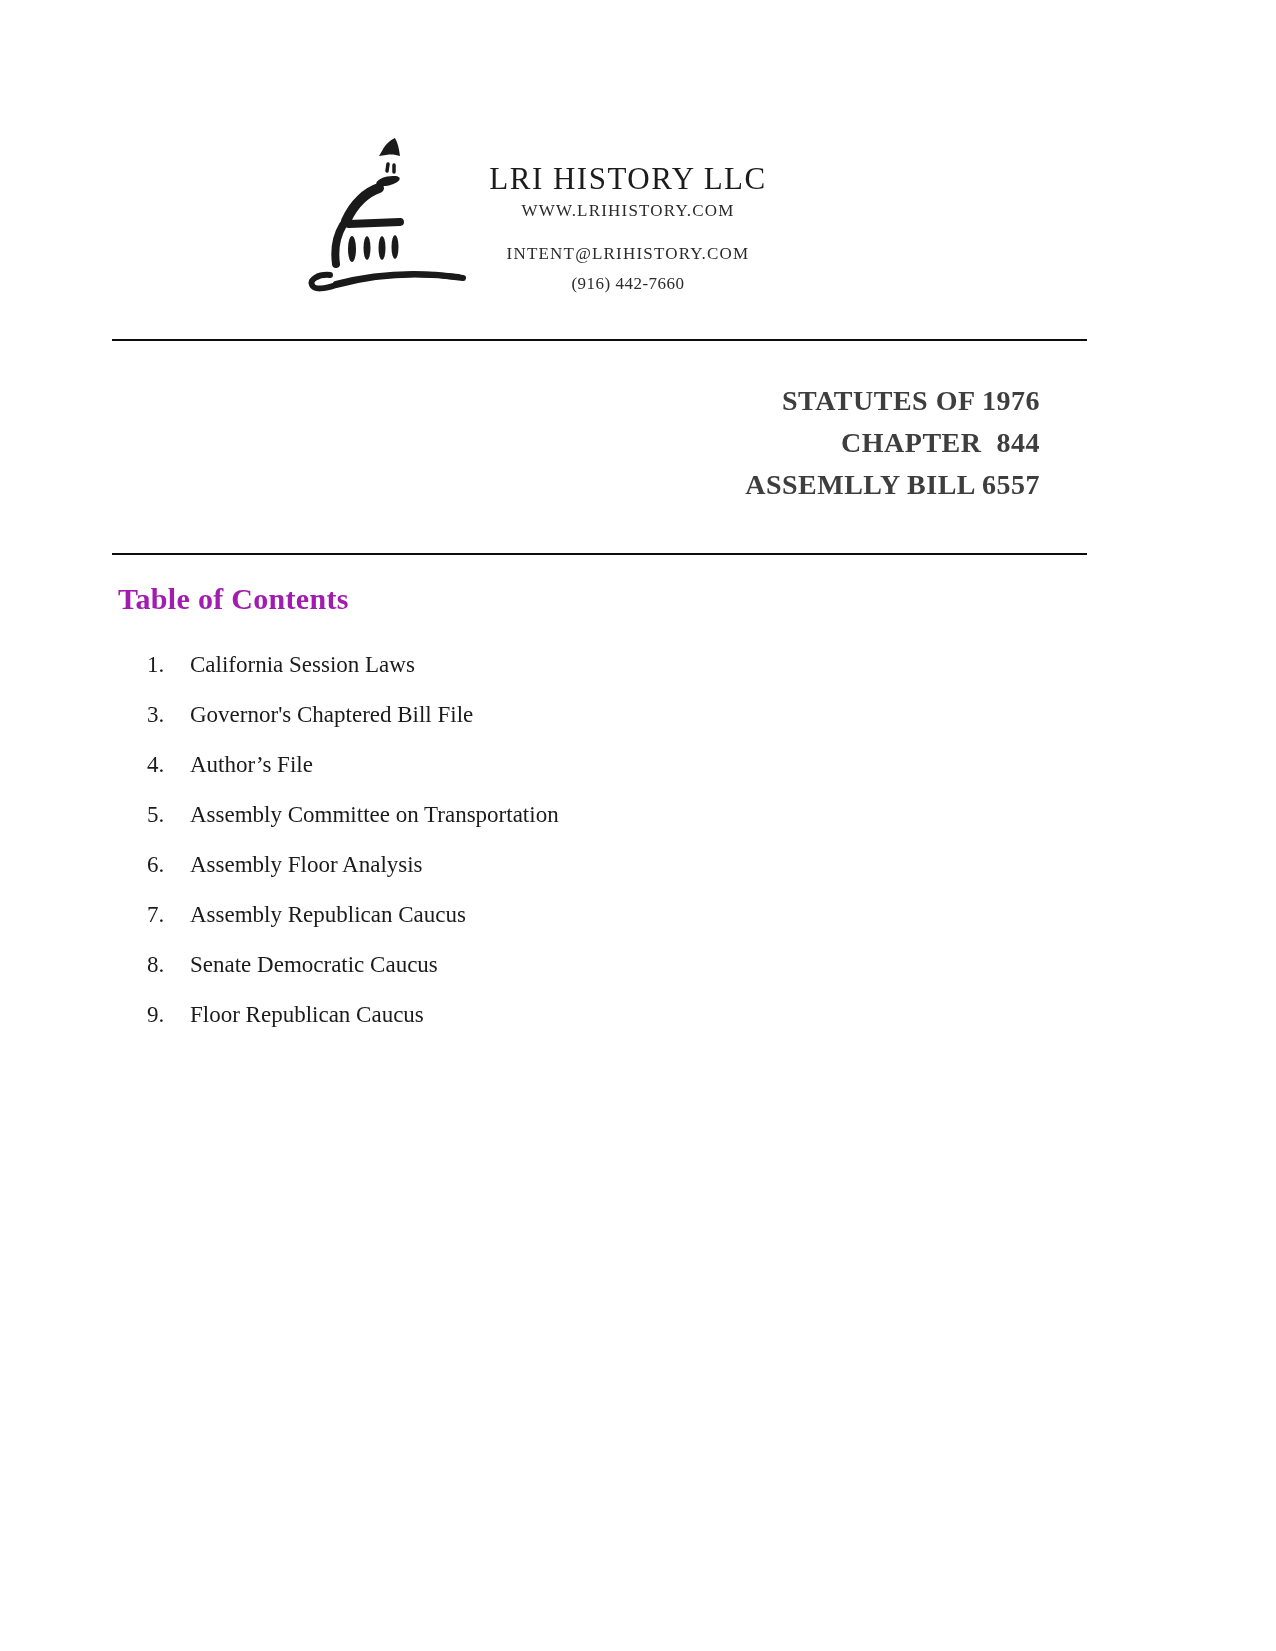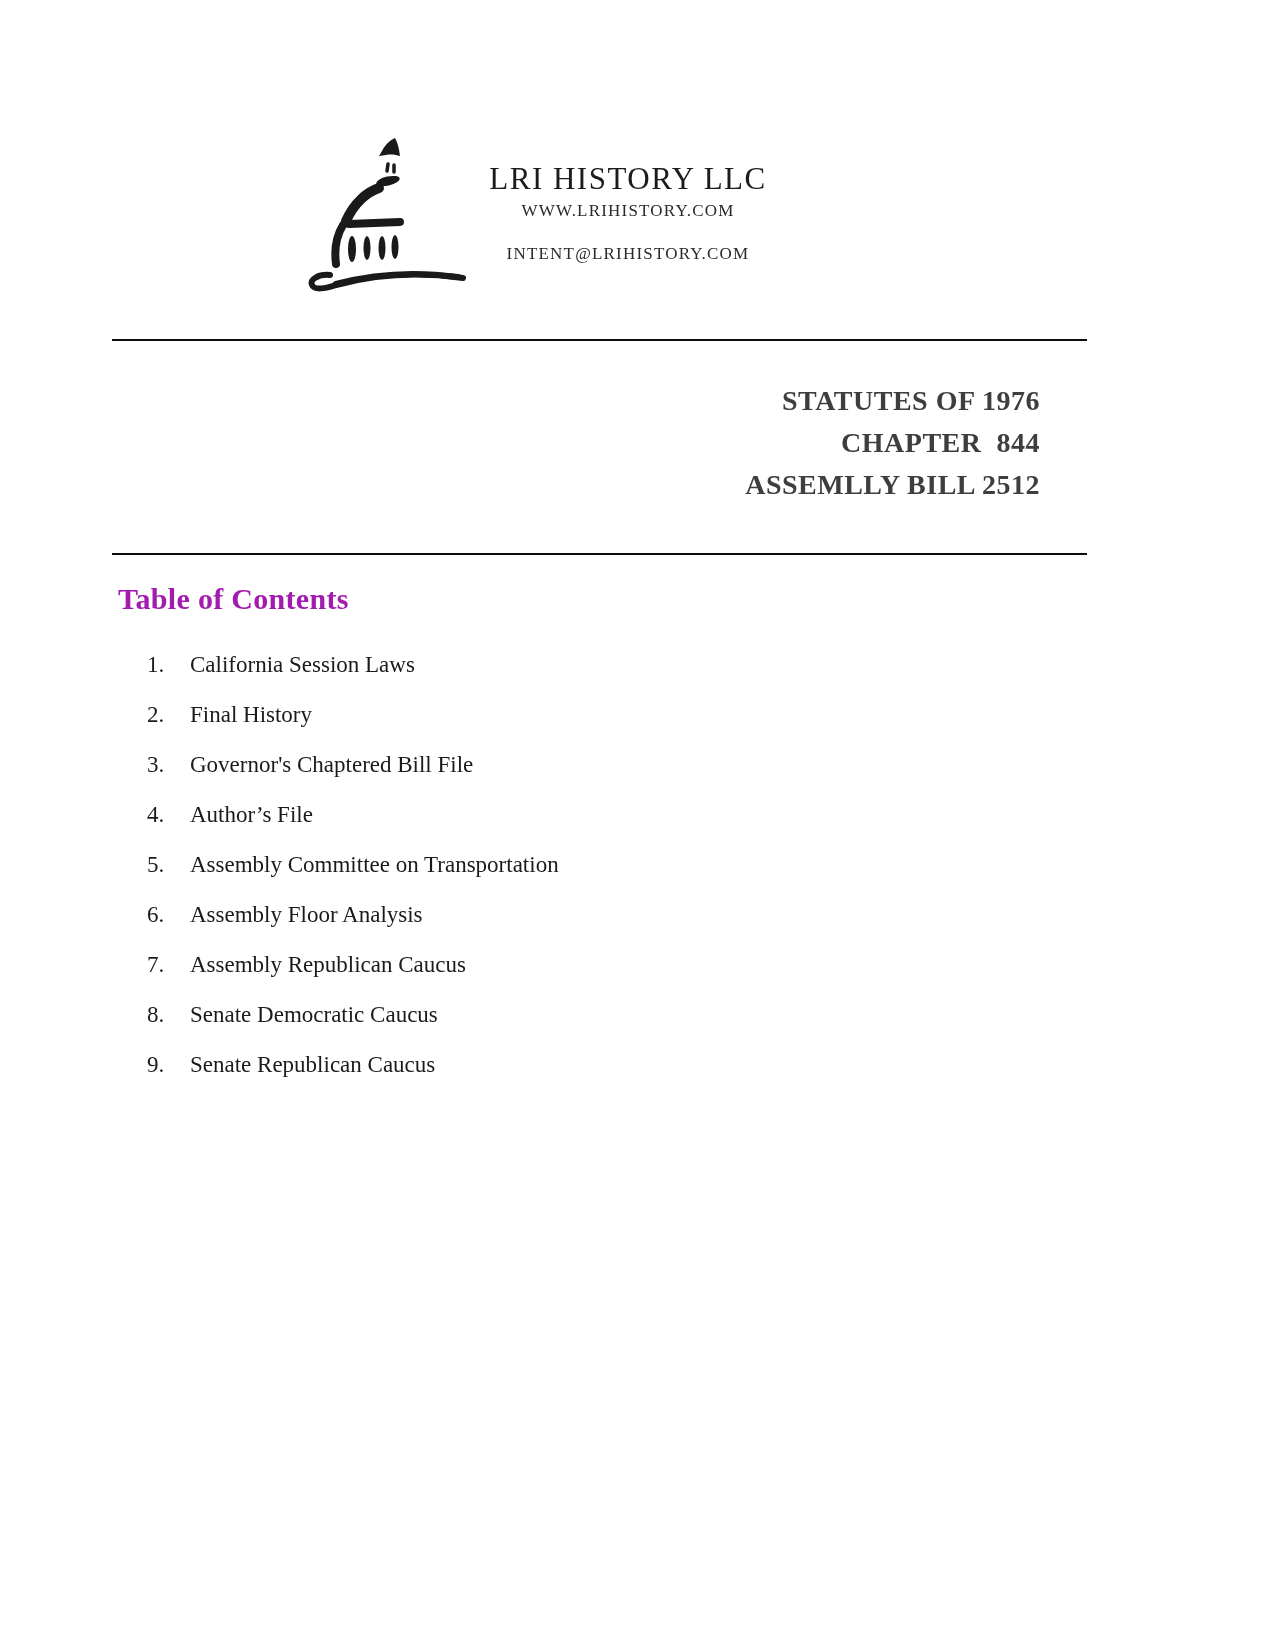--- a/index.html
+++ b/index.html
@@ -137,57 +137,55 @@
         <path d="M48,151 C36,150 27,156 30,161 C32,166 43,165 54,161 C95,150 140,148 181,154" stroke-width="6"></path>
         <path d="M54,160 C95,149 138,148 176,153" stroke-width="6"></path>
       </g>
     </svg>
   </div>
 
   <div class="header-text">
     <div class="company-name">LRI HISTORY LLC</div>
     <div class="contact-line">WWW.LRIHISTORY.COM</div>
     <div class="contact-line first">INTENT@LRIHISTORY.COM</div>
+    <div class="contact-line phone">(916) 442-7660</div>
   </div>
 
   <div class="rule rule-1"></div>
   <div class="rule rule-2"></div>
 
   <div class="statutes">
     <div class="line">STATUTES OF 1976</div>
     <div class="line">CHAPTER  844</div>
-    <div class="line">ASSEMLLY BILL 2512</div>
+    <div class="line">ASSEMLLY BILL 6557</div>
   </div>
 
   <div class="toc">
     <h2 class="toc-heading">Table of Contents</h2>
     <ol class="toc-list">
       <li>
         <span class="num">1.</span><span class="label">California Session Laws</span>
-      </li>
-      <li>
-        <span class="num">2.</span><span class="label">Final History</span>
       </li>
       <li>
         <span class="num">3.</span><span class="label">Governor's Chaptered Bill File</span>
       </li>
       <li>
         <span class="num">4.</span><span class="label">Author’s File</span>
       </li>
       <li>
         <span class="num">5.</span><span class="label">Assembly Committee on Transportation</span>
       </li>
       <li>
         <span class="num">6.</span><span class="label">Assembly Floor Analysis</span>
       </li>
       <li>
         <span class="num">7.</span><span class="label">Assembly Republican Caucus</span>
       </li>
       <li>
         <span class="num">8.</span><span class="label">Senate Democratic Caucus</span>
       </li>
       <li>
-        <span class="num">9.</span><span class="label">Senate Republican Caucus</span>
+        <span class="num">9.</span><span class="label">Floor Republican Caucus</span>
       </li>
     </ol>
   </div>
 
 </div>
 
 </body></html>

